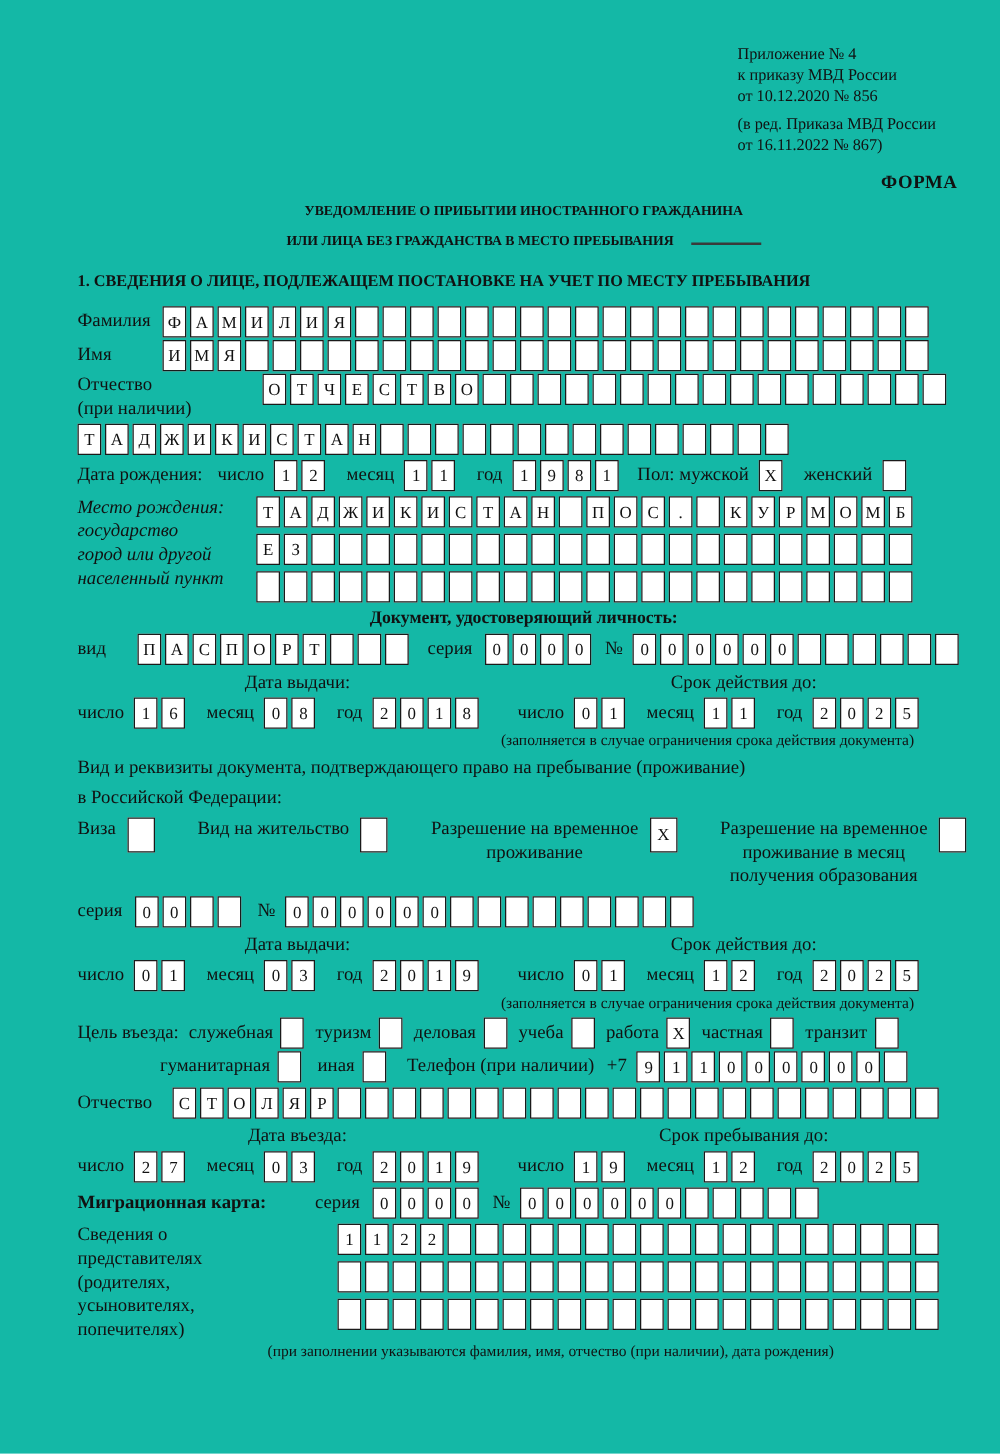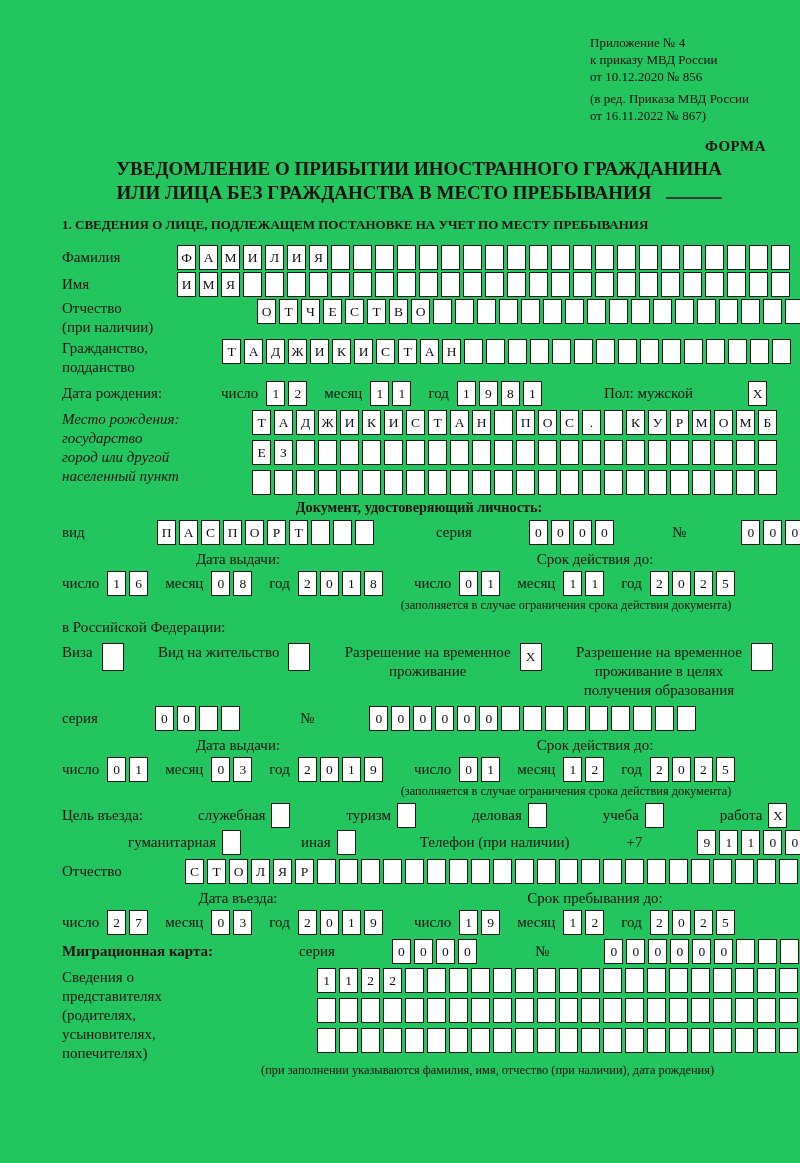--- a/index.html
+++ b/index.html
@@ -1,28 +1,28 @@
 <!DOCTYPE html>
 <html><head>
 <meta charset="utf-8">
 <style>
   *{box-sizing:border-box;}
   html,body{margin:0;padding:0;background:#ffffff;}
   .page{width:800px;height:1163px;padding:34px 24px 8px 62px;font-family:"Liberation Serif",serif;
-        font-size:15px;color:#111;background:#22c55e;overflow:hidden;position:relative;}
+        font-size:15px;color:#111;background:#14b8a6;overflow:hidden;position:relative;}
   
   .hdr{display:flex;flex-direction:column;align-items:flex-end;}
   .hdr-ref{width:186px;font-size:13px;line-height:17px;text-align:left;}
   .hdr-ref .g2{margin-top:5px;}
   .forma{font-weight:bold;margin-top:14px;padding-right:10px;letter-spacing:.5px;}
-  .title{text-align:center;font-weight:bold;font-size:19px;line-height:24px;margin-top:2px;}
+  .title{text-align:center;font-weight:bold;font-size:11px;line-height:24px;margin-top:2px;}
   .blank{display:inline-block;width:56px;border-bottom:2px solid #3a3a3a;margin-left:14px;}
   .sec-h{font-weight:bold;font-size:13px;margin:12px 0 12px 0;}
   
-  .row{display:flex;align-items:center;margin-bottom:2px;gap:47px;}
+  .row{display:flex;align-items:center;margin-bottom:2px;}
   .row.top{align-items:flex-start;}
   .lbl{flex:none;}
   .stack span{display:block;line-height:19px;}
   .cells{display:inline-flex;flex:none;}
   .cell{flex:none;width:19px;height:25px;border:1.6px solid #1a1a1a;margin-right:3px;
         display:inline-flex;align-items:center;justify-content:center;font-size:13.5px;color:#111;background:#fff;}
   .big .cell{width:22px;height:28px;}
   .w68{width:68px;} .w76{width:76px;} .w113{width:113px;} .w143{width:143px;font-style:italic;} .w148{width:148px;}
   .w190{width:190px;font-weight:bold;} .w208{width:208px;}
   .mr12{margin-right:12px;}
@@ -175,24 +175,20 @@
         <span class="cell"></span>
         <span class="cell"></span>
         <span class="cell"></span>
         <span class="cell"></span>
         <span class="cell"></span>
         <span class="cell"></span>
       </span>
   </div>
 
   <div class="row top">
-    <span class="lbl w113 stack">
-      <span>Гражданство,</span>
-      <span>подданство</span>
-    </span>
     <span class="cells">
         <span class="cell">Т</span>
         <span class="cell">А</span>
         <span class="cell">Д</span>
         <span class="cell">Ж</span>
         <span class="cell">И</span>
         <span class="cell">К</span>
         <span class="cell">И</span>
         <span class="cell">С</span>
         <span class="cell">Т</span>
@@ -417,20 +413,21 @@
             <span class="cell">2</span>
             <span class="cell">0</span>
             <span class="cell">2</span>
             <span class="cell">5</span>
           </span>
         </div>
       <div class="dp-note">(заполняется в случае ограничения срока действия документа)</div>
     </div>
   </div>
 
+  <div class="intro">Вид и реквизиты документа, подтверждающего право на пребывание (проживание)</div>
   <div class="intro">в Российской Федерации:</div>
 
   <div class="optrow">
     <span class="opt">
       <span class="olbl">Виза</span>
       <span class="cells big">
           <span class="cell"></span>
         </span>
     </span>
     <span class="opt">
@@ -444,21 +441,21 @@
         <span>Разрешение на временное</span>
         <span>проживание</span>
       </span>
       <span class="cells big">
           <span class="cell">X</span>
         </span>
     </span>
     <span class="opt">
       <span class="olbl c">
         <span>Разрешение на временное</span>
-        <span>проживание в целях</span>
+        <span>проживание в месяц</span>
         <span>получения образования</span>
       </span>
       <span class="cells big">
           <span class="cell"></span>
         </span>
     </span>
   </div>
 
   <div class="row">
     <span class="lbl" style="margin-right:10px;">серия</span>

